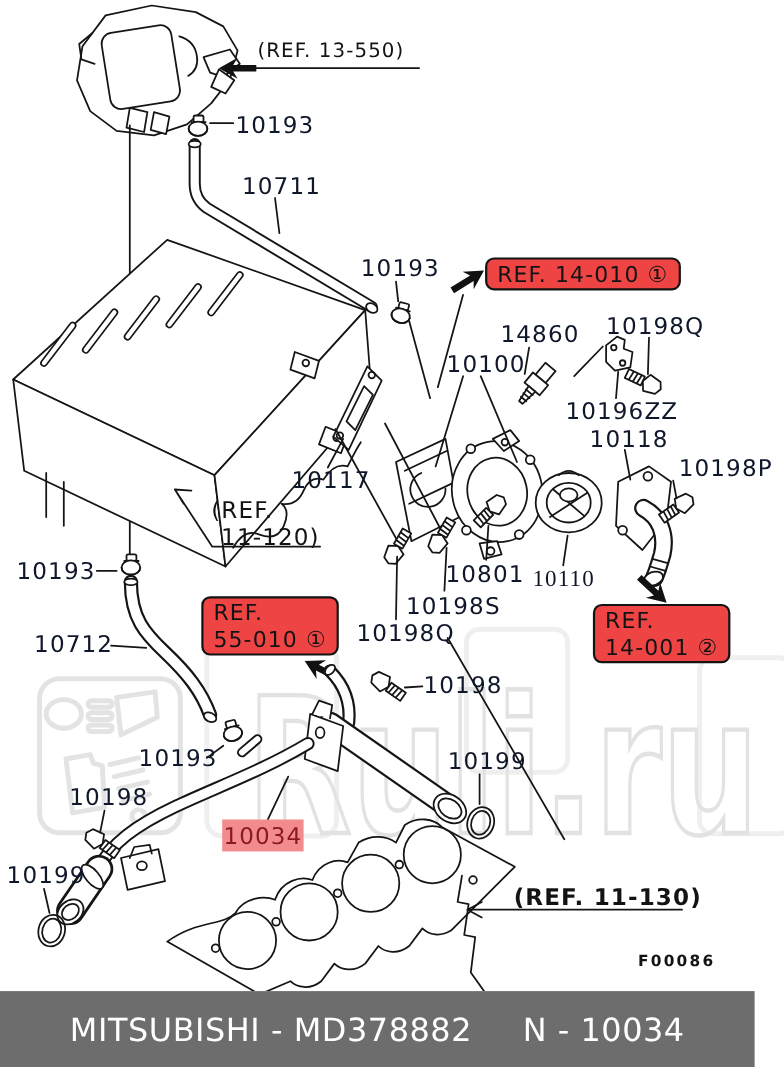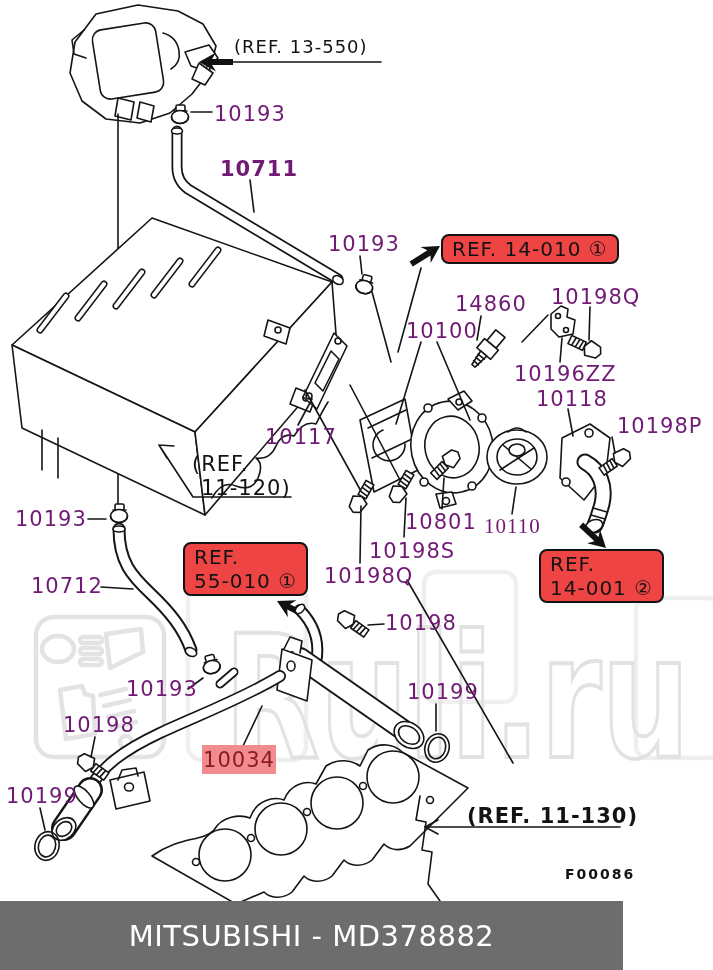--- a/index.html
+++ b/index.html
@@ -1,26 +1,26 @@
 <!DOCTYPE html>
 <html><head>
 <meta charset="utf-8">
 <style>
   html,body{margin:0;padding:0;background:#fff;}
   #stage{position:relative;width:713px;height:970px;background:#ffffff;overflow:hidden;
          font-family:"DejaVu Sans","Liberation Sans",sans-serif;color:#111;}
   #art{position:absolute;left:0;top:0;}
-  .pl{position:absolute;font-size:21px;letter-spacing:1px;white-space:nowrap;color:#701a75;}
+  .pl{position:absolute;font-size:21px;letter-spacing:1px;white-space:nowrap;color:#0f172a;}
   .ref{position:absolute;font-size:21px;letter-spacing:1px;white-space:nowrap;color:#131313;}
   .refbox{position:absolute;border:2.2px solid #131313;border-radius:8px;background:#ef4444;
           font-size:20px;letter-spacing:1px;color:#131313;padding:1px 9px;line-height:24px;white-space:nowrap;}
   .hl{position:absolute;left:202px;top:745px;width:74px;height:29px;background:#f28b8d;
       color:#8c191d;font-size:21px;letter-spacing:1px;display:flex;align-items:center;justify-content:center;}
-  .figcode{position:absolute;left:565px;top:866px;font-size:14px;font-weight:bold;letter-spacing:2px;color:#131313;}
-  #footer{position:absolute;left:0;top:901px;width:623px;height:69px;background:#6d6d6d;
+  .figcode{position:absolute;left:580px;top:866px;font-size:14px;font-weight:bold;letter-spacing:2px;color:#131313;}
+  #footer{position:absolute;left:0;top:901px;width:686px;height:69px;background:#6d6d6d;
           display:flex;align-items:center;justify-content:center;gap:46px;}
   #footer span{color:#ffffff;font-size:29px;letter-spacing:0.5px;white-space:nowrap;}
 </style>
 </head>
 <body>
 
 <div id="stage">
 
 <svg id="art" width="713" height="901" viewBox="0 0 713 901">
   <defs>
@@ -285,21 +285,21 @@
 
     <path d="M420,796 L416,820 L426,822 L422,850 L432,852 L428,884 L440,901"></path>
     <line x1="425" y1="827" x2="620" y2="827"></line>
     <path d="M425,827 L438,820 M425,827 L438,834"></path>
   </g>
 </svg>
 
 <div class="ref" style="left:234px;top:36px;font-size:18px;">(REF. 13-550)</div>
 
 <div class="pl" style="left:214px;top:102px;">10193</div>
-<div class="pl" style="left:220px;top:157px;font-weight:bold;">10711</div>
+<div class="pl" style="left:220px;top:157px;">10711</div>
 <div class="pl" style="left:328px;top:232px;">10193</div>
 
 <div class="refbox" style="left:441px;top:234px;">REF. 14-010 ①</div>
 
 <div class="pl" style="left:455px;top:292px;">14860</div>
 <div class="pl" style="left:551px;top:285px;">10198Q</div>
 <div class="pl" style="left:406px;top:319px;">10100</div>
 <div class="pl" style="left:514px;top:362px;">10196ZZ</div>
 <div class="pl" style="left:536px;top:387px;text-align:right;">10118</div>
 <div class="pl" style="left:573px;top:414px;padding-left:44px;">10198P</div>
@@ -334,15 +334,16 @@
 <div class="pl" style="left:63px;top:713px;">10198</div>
 <div class="pl" style="left:6px;top:784px;">10199</div>
 
 <div class="hl">10034</div>
 
 <div class="ref" style="left:467px;top:804px;font-weight:bold;">(REF. 11-130)</div>
 <div class="figcode">F00086</div>
 
 <div id="footer">
   <span>MITSUBISHI - MD378882</span>
+  <span>N - 10034</span>
 </div>
 
 </div>
 
 </body></html>

